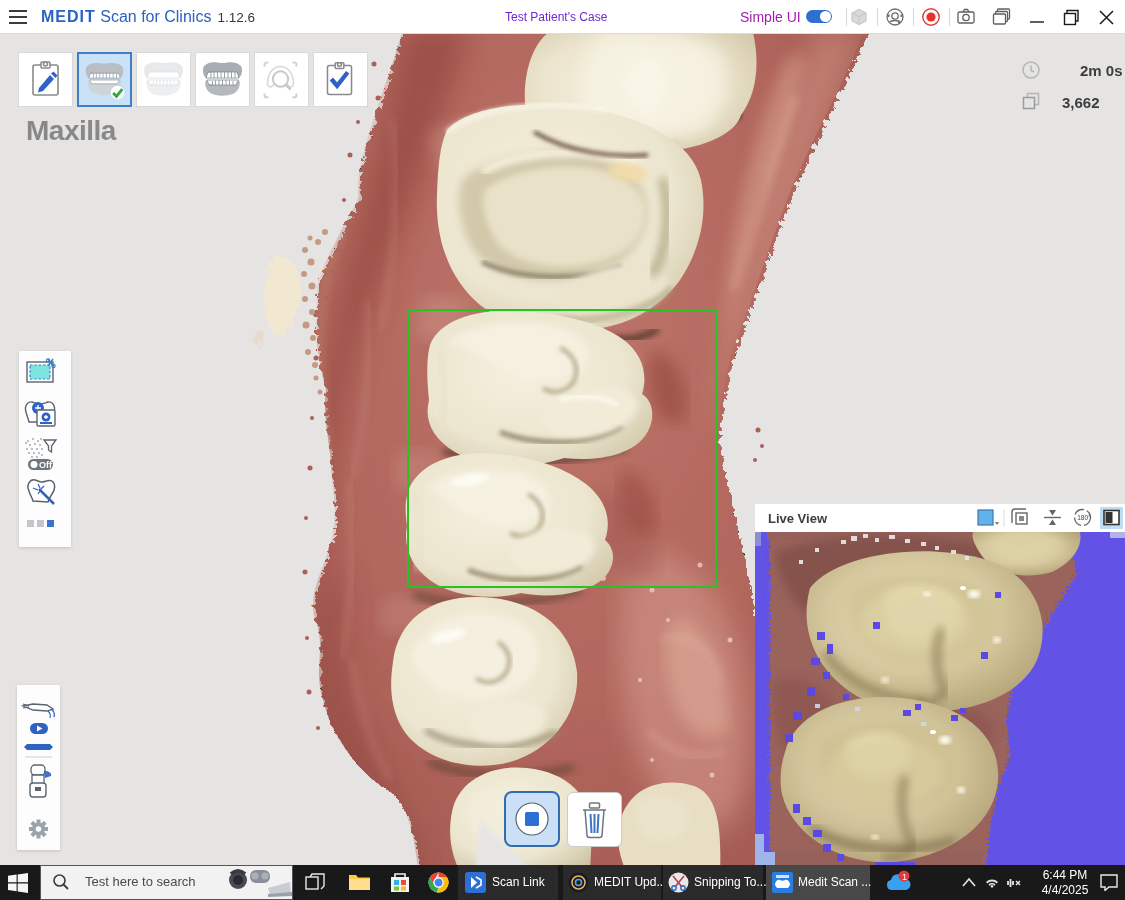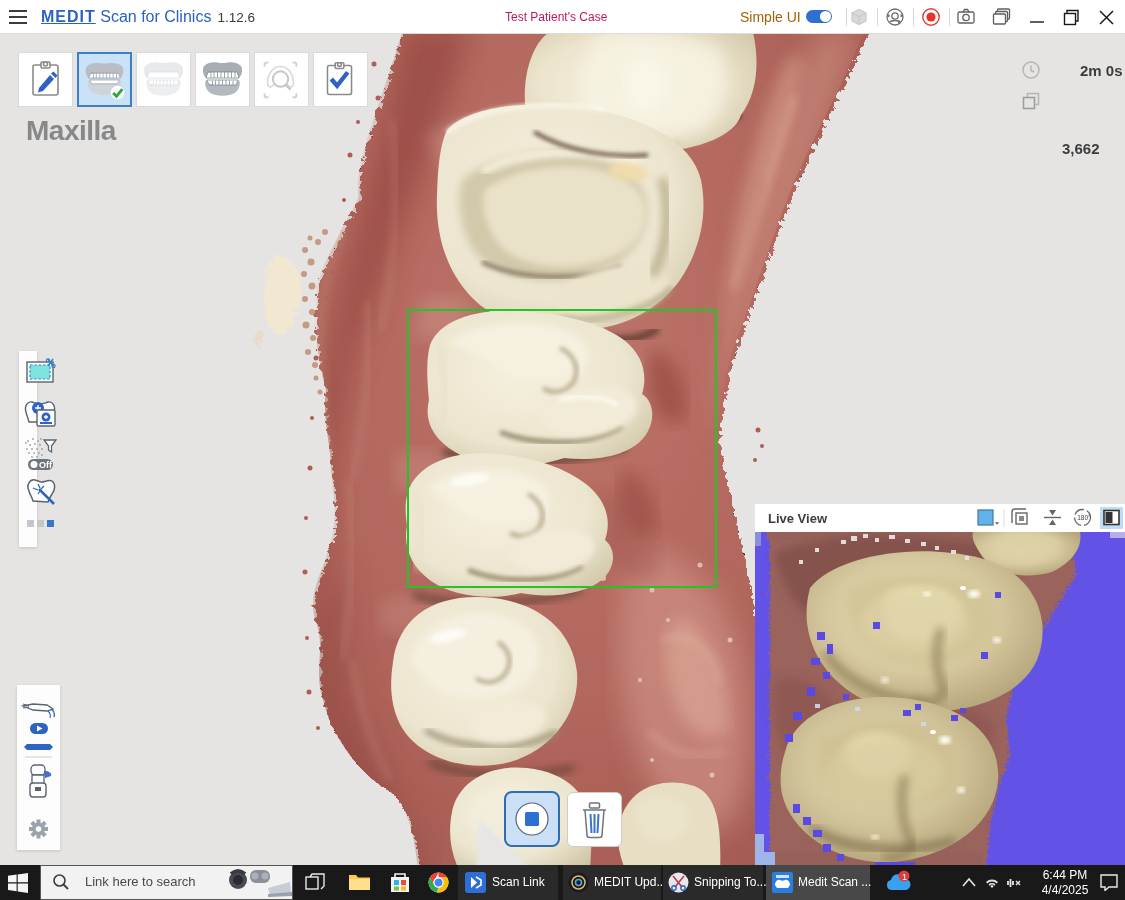--- a/index.html
+++ b/index.html
@@ -2,24 +2,24 @@
 <html><head><meta charset="utf-8">
 <style>
 html,body{margin:0;padding:0;}
 body{width:1125px;height:900px;overflow:hidden;position:relative;background:#e5e4e3;font-family:"Liberation Sans",sans-serif;}
 .abs{position:absolute;}
 
 #titlebar{left:0;top:0;width:1125px;height:33px;background:#fff;border-bottom:1px solid #dcdcdc;}
 #hamb{left:9px;top:10px;width:18px;height:14px;}
 #hamb div{height:2.4px;background:#3c3c3c;margin-bottom:3.6px;}
 #apptitle{left:41px;top:8px;font-size:16px;color:#2a62c0;}
-#apptitle b{font-weight:700;letter-spacing:1px;text-decoration:underline;}
+#apptitle b{font-weight:700;letter-spacing:1px;}
 #ver{color:#3a3a3a;font-size:13.5px;margin-left:6px;}
-#casename{left:505px;top:10px;font-size:12px;color:#be185d;}
-#simpleui{left:740px;top:9px;font-size:14px;color:#a16207;text-align:right;}
+#casename{left:505px;top:10px;font-size:12px;color:#6d28d9;}
+#simpleui{left:740px;top:9px;font-size:14px;color:#a21caf;text-align:right;}
 .toggle{position:absolute;left:806px;top:10px;width:26px;height:13px;background:#2f6fd0;border-radius:7px;}
 .toggle .knob{position:absolute;right:1px;top:1px;width:11px;height:11px;border-radius:50%;background:#fff;}
 .vsep{position:absolute;top:8px;width:1px;height:18px;background:#d8d8d8;}
 
 .toolbtn{position:absolute;top:52px;width:55px;height:55px;background:#fff;border:1px solid #d9d9d9;box-sizing:border-box;}
 .toolbtn.sel{background:#c9e2f8;border:2px solid #3b82c4;}
 
 #maxilla{left:26px;top:115px;font-size:28px;font-weight:700;color:#888;letter-spacing:-0.5px;}
 
 .stat{position:absolute;font-size:15px;font-weight:700;color:#3d3d3d;}
@@ -375,23 +375,23 @@
 <rect x="22" y="9" width="9" height="6" rx="1"></rect>
         <circle cx="26.5" cy="11" r="2"></circle>
 </g>
 <path d="M18,26 L24,33 L35,19" stroke="#2e63c4" stroke-width="4.5" fill="none"></path>
 </svg>
 </div>
 
 <div id="maxilla" class="abs">Maxilla</div>
 
 <div class="stat" style="left:1080px;top:62px;text-align:right;">2m 0s</div>
-<div class="stat" style="left:1062px;top:94px;margin-top:46px;">3,662</div>
-
-<div class="sidepanel" style="left:19px;top:351px;width:18px;height:196px;">
+<div class="stat" style="left:1062px;top:94px;">3,662</div>
+
+<div class="sidepanel" style="left:19px;top:351px;width:52px;height:196px;">
 <svg width="42" height="196" viewBox="0 0 42 196">
 
 <g transform="translate(7,8)">
 <rect x="1" y="3" width="26" height="20" fill="#fff" stroke="#5a6470" stroke-width="1.4"></rect>
 <rect x="4" y="6" width="20" height="14" fill="#7de4e0" stroke="#3b82c4" stroke-width="1.2" stroke-dasharray="2.5,1.8"></rect>
 <path d="M22,0 L27,7 M27,0 L22,7" stroke="#3b82c4" stroke-width="1.6" fill="none"></path>
 <circle cx="22" cy="1.5" r="1.6" fill="none" stroke="#3b82c4" stroke-width="1.2"></circle>
         <circle cx="27.5" cy="7" r="1.6" fill="none" stroke="#3b82c4" stroke-width="1.2"></circle>
 </g>
 
@@ -656,21 +656,21 @@
       <path d="M9.7,1.4 L20,0 L20,9.3 L9.7,9.3Z"></path>
       <path d="M0,10.5 L8.6,10.5 L8.6,18.3 L0,17.1Z"></path>
       <path d="M9.7,10.5 L20,10.5 L20,20 L9.7,18.5Z"></path>
     </g>
 </svg>
 <div id="searchbox" class="abs"></div>
 <svg class="abs" style="left:52px;top:873px;" width="18" height="18" viewBox="0 0 18 18">
 <circle cx="7.5" cy="7.5" r="5.5" fill="none" stroke="#3c3c3c" stroke-width="1.6"></circle>
     <path d="M11.5,11.5 L16,16" stroke="#3c3c3c" stroke-width="1.8"></path>
 </svg>
-<div id="searchtext" class="abs">Link here to search</div>
+<div id="searchtext" class="abs">Test here to search</div>
 
 <svg class="abs" style="left:228px;top:866px;" width="64" height="33" viewBox="0 0 64 33">
 <circle cx="10" cy="14" r="9" fill="#4a4a52"></circle>
     <circle cx="10" cy="14" r="5" fill="#2a2a30"></circle>
     <path d="M3,8 Q10,2 17,8" stroke="#3a3a42" stroke-width="4" fill="none"></path>
 <rect x="22" y="4" width="20" height="13" rx="6" fill="#8a8f9a"></rect>
     <circle cx="27" cy="10" r="3.5" fill="#aab0ba"></circle>
     <circle cx="37" cy="10" r="3.5" fill="#aab0ba"></circle>
 <path d="M40,22 L62,16 L63,27 L42,29 Z" fill="#c8ccd4"></path>
     <path d="M40,28 L64,26 L64,30 L40,31Z" fill="#9aa0ac"></path>

